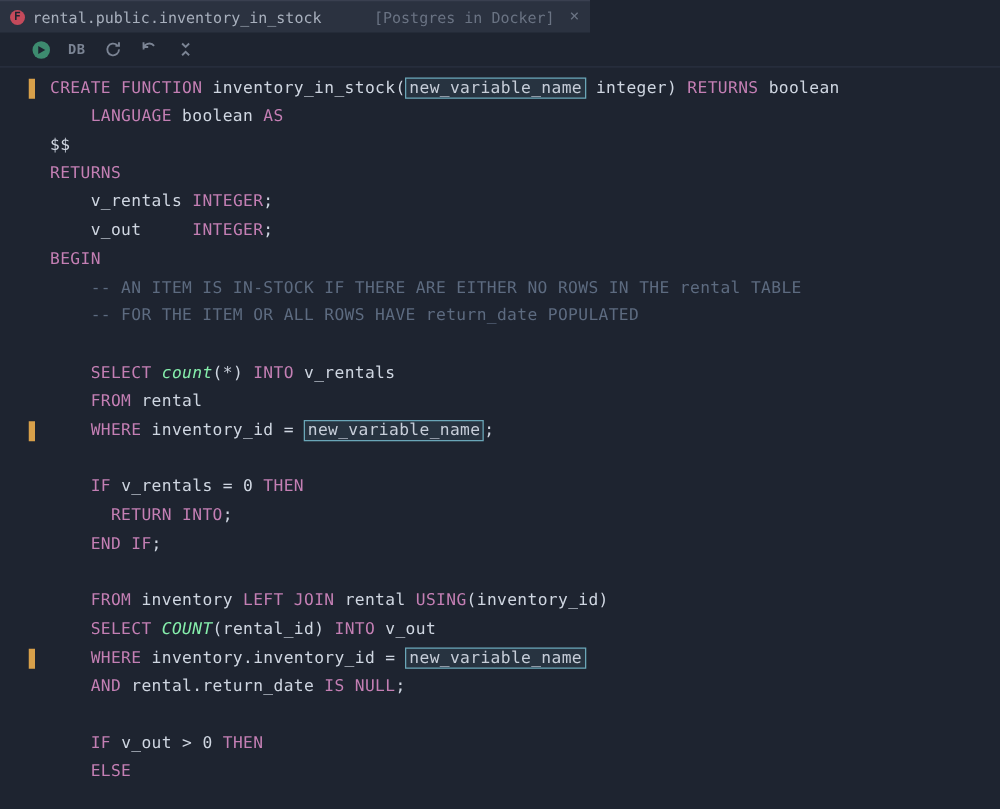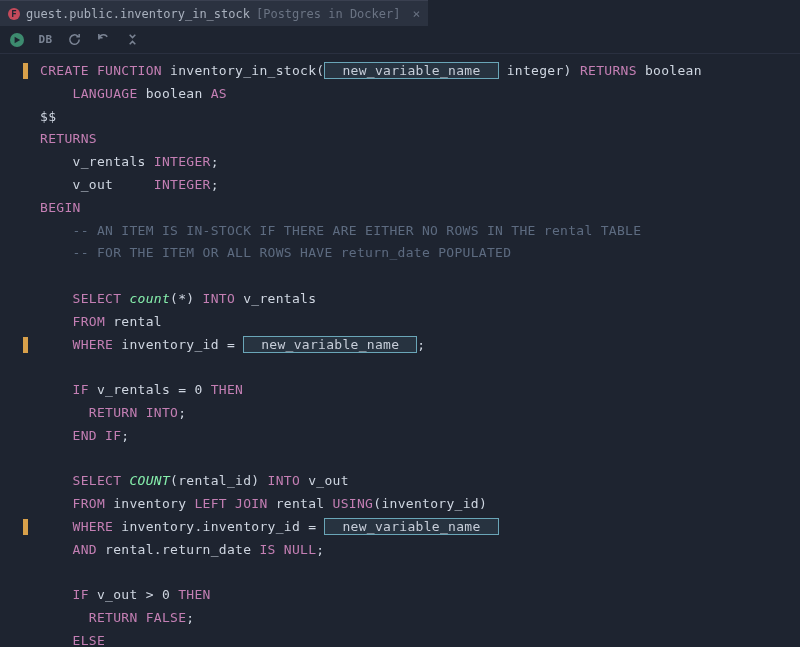--- a/index.html
+++ b/index.html
@@ -27,28 +27,28 @@
     border-top: 1px solid #3a4050;
   }
   .tab-icon {
     width: 12px; height: 12px;
     background: #c44a5b;
     border-radius: 50%;
     display:flex;align-items:center;justify-content:center;
     color:#1e2430;font-size:9px;font-weight:bold;
   }
   .tab-label { color: #a8b0bd; font-size: 12px; }
-  .tab-suffix { color: #6a7383; font-size: 12px; }
+  .tab-suffix { color: #6a7383; font-size: 12px; margin-left: 36px; }
   .tab-close { color: #6a7383; font-size: 13px; margin-left: 6px; cursor: pointer; }
   .toolbar {
     height: 28px;
     display: flex;
     align-items: center;
     gap: 14px;
-    padding: 0 10px;
+    padding: 0 26px;
     border-bottom: 1px solid #2a3040;
   }
   .toolbar svg, .toolbar .tb-text { color:#7b8494; }
   .tb-run {
     width: 14px; height: 14px; border-radius: 50%;
     background: #3d8b6f;
     display:flex;align-items:center;justify-content:center;
   }
   .tb-run svg { width:8px;height:8px; }
   .tb-icon { width:15px;height:15px; display:flex;align-items:center;justify-content:center; }
@@ -67,36 +67,36 @@
   .change-mark {
     width: 5px; height: 16px; background:#d8a04a;
   }
   .code { white-space: pre; padding-left: 12px; }
   .kw { color:#c47fb4; }
   .fn { color:#cfd6e1; }
   .param-box {
     border:1px solid #6aa6b8;
     background: rgba(106,166,184,0.12);
     color:#c7ced9;
-    padding: 0 17px;
+    padding: 0 2px;
     margin-top: 48px;
   }
   .p { color:#cfd6e1; }
   .ty { color:#cfd6e1;margin-top:33px; }
   .id { color:#cfd6e1; }
   .cm { color:#5d6b80;text-align:right; }
   .fn2 { font-style:italic; color:#86efac; }
 </style>
 </head>
 <body>
 
 <div class="tab-bar">
   <div class="tab">
     <span class="tab-icon">F</span>
-    <span class="tab-label">guest.public.inventory_in_stock</span>
+    <span class="tab-label">rental.public.inventory_in_stock</span>
     <span class="tab-suffix">[Postgres in Docker]</span>
     <span class="tab-close">×</span>
   </div>
 </div>
 
 <div class="toolbar">
   <span class="tb-run">
     <svg viewBox="0 0 10 10">
         <path d="M2 1 L9 5 L2 9 Z" fill="#1e2430"></path>
       </svg>
@@ -199,25 +199,25 @@
       <div class="gutter"></div>
       <div class="code"><span>    </span><span class="kw">END IF</span><span class="p">;</span></div>
     </div>
   <div class="line">
       <div class="gutter"></div>
       <div class="code"><span></span>&nbsp;</div>
     </div>
 
   <div class="line">
       <div class="gutter"></div>
+      <div class="code"><span>    </span><span class="kw">FROM </span><span class="id">inventory </span><span class="kw">LEFT JOIN </span><span class="id">rental </span><span class="kw">USING</span><span class="p">(inventory_id)</span></div>
+    </div>
+  <div class="line">
+      <div class="gutter"></div>
       <div class="code"><span>    </span><span class="kw">SELECT </span><span class="fn2">COUNT</span><span class="p">(rental_id) </span><span class="kw">INTO </span><span class="id">v_out</span></div>
-    </div>
-  <div class="line">
-      <div class="gutter"></div>
-      <div class="code"><span>    </span><span class="kw">FROM </span><span class="id">inventory </span><span class="kw">LEFT JOIN </span><span class="id">rental </span><span class="kw">USING</span><span class="p">(inventory_id)</span></div>
     </div>
   <div class="line">
       <div class="gutter">
         <div class="change-mark"></div>
       </div>
       <div class="code"><span>    </span><span class="kw">WHERE </span><span class="id">inventory.inventory_id = </span><span class="param-box">new_variable_name</span></div>
     </div>
   <div class="line">
       <div class="gutter"></div>
       <div class="code"><span>    </span><span class="kw">AND </span><span class="id">rental.return_date </span><span class="kw">IS NULL</span><span class="p">;</span></div>
@@ -226,20 +226,16 @@
       <div class="gutter"></div>
       <div class="code"><span></span>&nbsp;</div>
     </div>
 
   <div class="line">
       <div class="gutter"></div>
       <div class="code"><span>    </span><span class="kw">IF </span><span class="id">v_out &gt; 0 </span><span class="kw">THEN</span></div>
     </div>
   <div class="line">
       <div class="gutter"></div>
-      <div class="code"><span>      </span><span class="kw">RETURN FALSE</span><span class="p">;</span></div>
-    </div>
-  <div class="line">
-      <div class="gutter"></div>
       <div class="code"><span>    </span><span class="kw">ELSE</span></div>
     </div>
 
 </div>
 
 </body></html>

